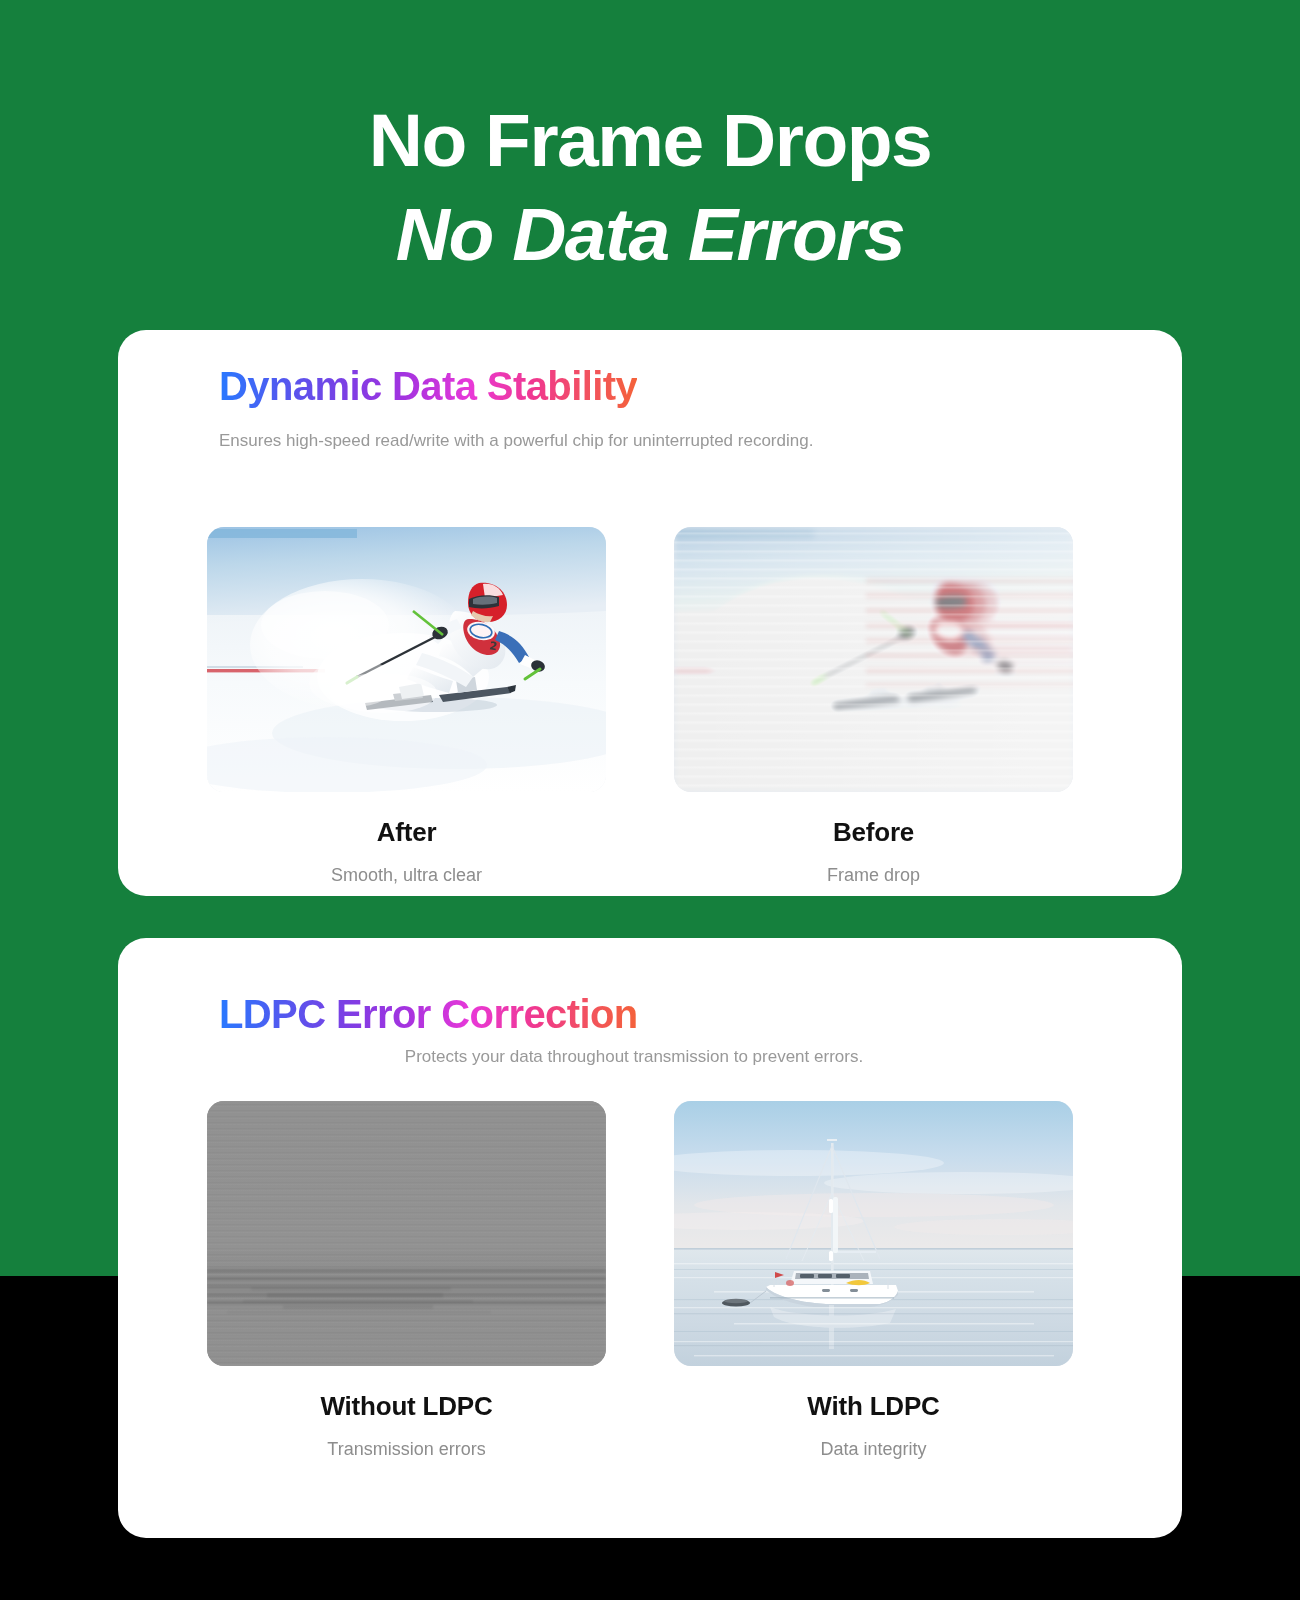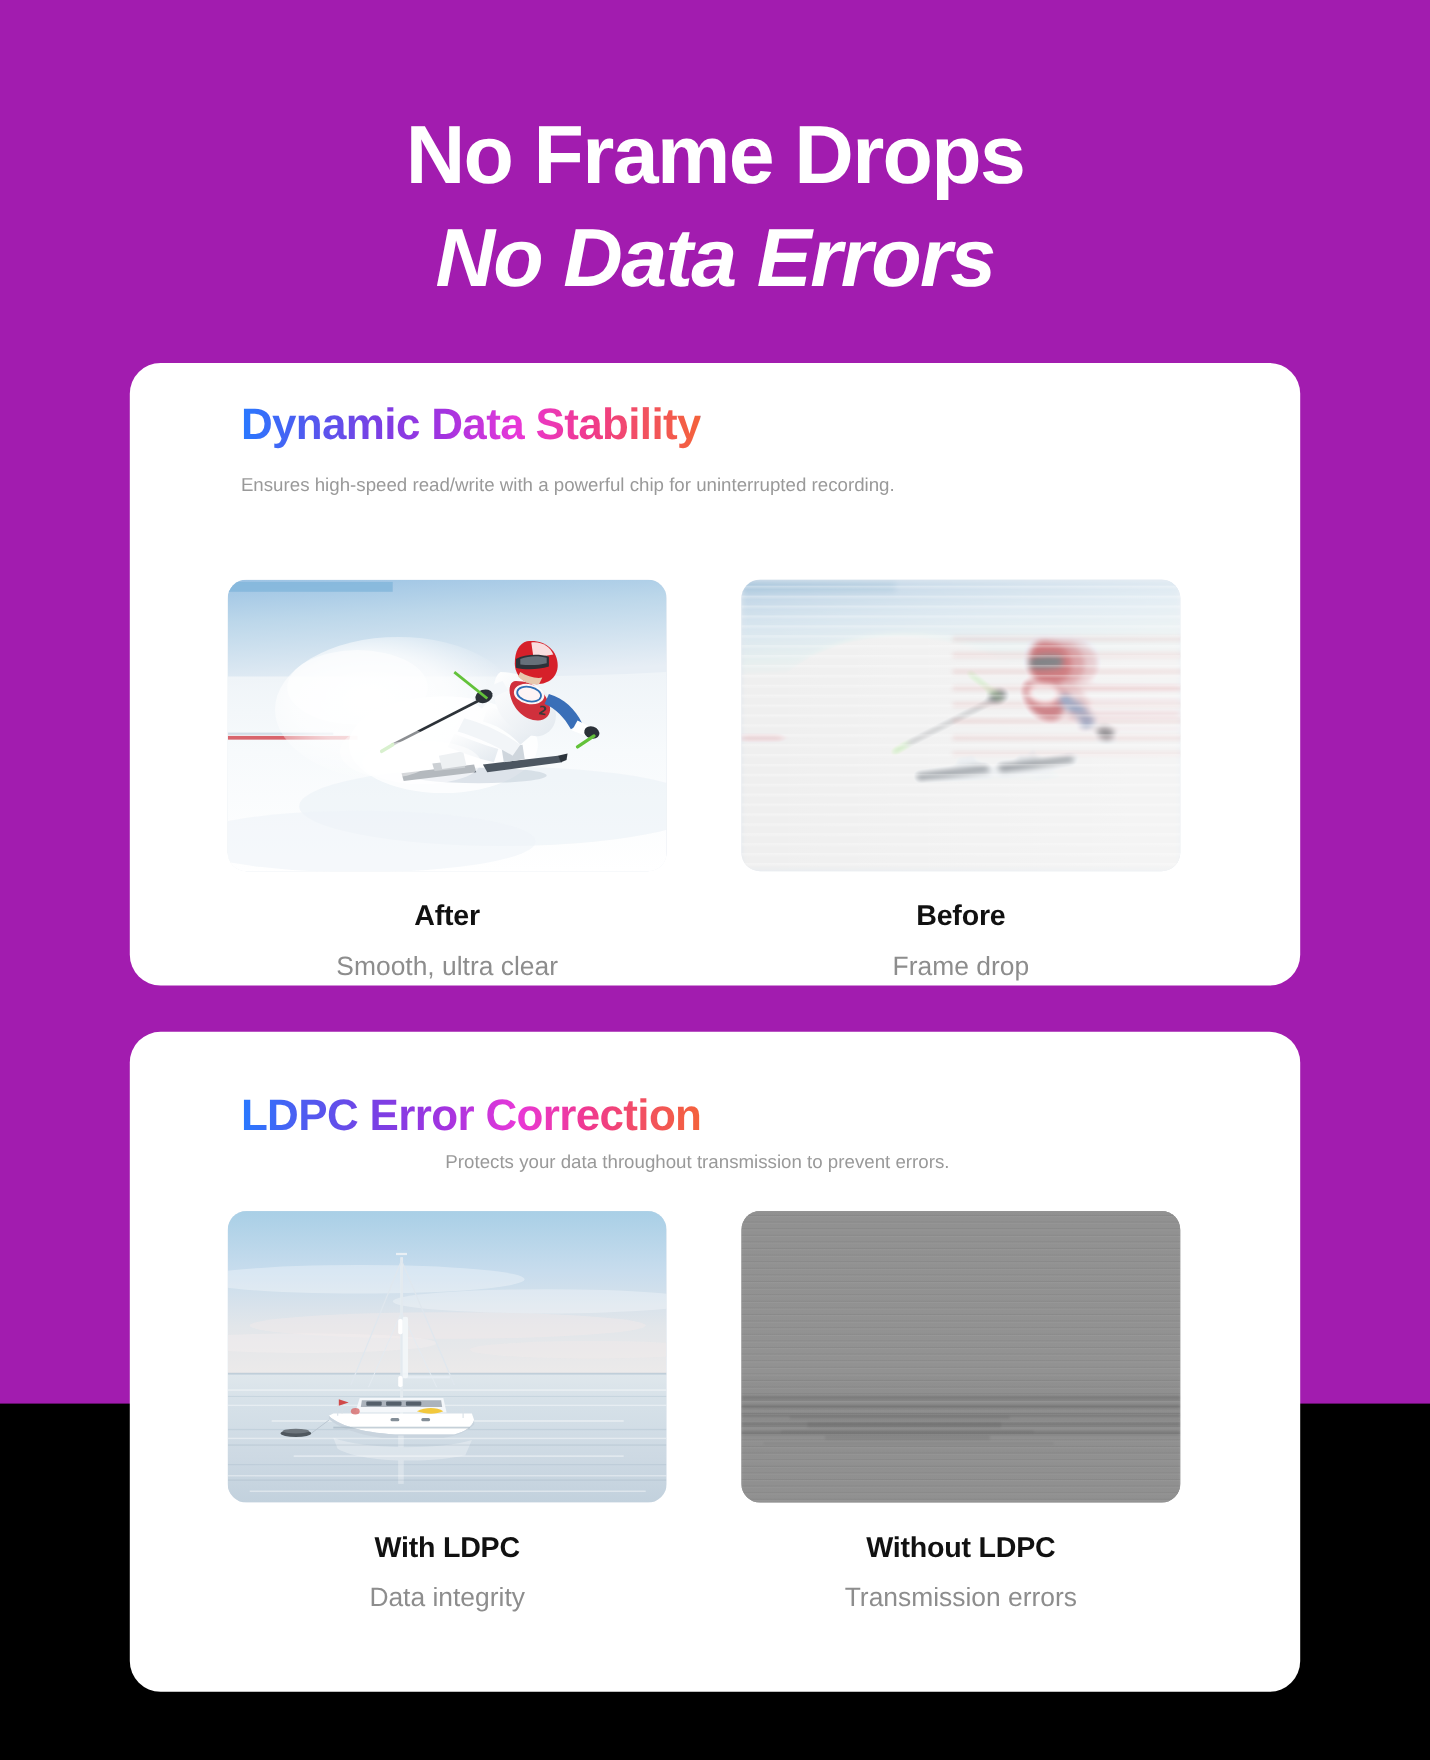--- a/index.html
+++ b/index.html
@@ -8,21 +8,21 @@
   html, body {
     width:1300px; height:1600px;
     background:#000;
     font-family:"Liberation Sans", sans-serif;
     overflow:hidden;
   }
 
   .page {
     position:relative;
     width:1300px; height:1276px;
-    background:#a21caf;
+    background:#15803d;
   }
 
   
   .headline {
     position:absolute;
     left:0; top:104px;
     width:1300px;
     text-align:center;
     color:#ffffff;
     font-size:75px;
@@ -104,21 +104,21 @@
     margin-top:25px;
     text-align:center;
     font-size:26px;
     font-weight:bold;
     color:#111111;
     letter-spacing:-0.2px;
   }
   .cap-sub {
     margin-top:17px;
     text-align:center;
-    font-size:24px;
+    font-size:18px;
     color:#8d8d8d;
     font-weight:400;
   }
 
   
   .ski { position:absolute; inset:0; }
   .ski svg { display:block; width:100%; height:100%; }
 
   
   .degraded-frames {
@@ -403,20 +403,61 @@
   </section>
 
   <section class="card" id="card-2">
 
     <h2 class="card-heading">LDPC Error Correction</h2>
     <p class="card-desc">Protects your data throughout transmission to prevent errors.</p>
 
     <div class="compare">
 
       <div class="compare-col">
+        <div class="thumb" style="background:#9a9a9a;">
+          <div class="boat corrupt">
+            <svg viewBox="0 0 399 265" preserveAspectRatio="xMidYMid slice">
+              <defs>
+                <linearGradient id="skyCorrupt" x1="0" y1="0" x2="0" y2="1">
+                  <stop offset="0%" stop-color="#a9b0b5"></stop>
+                  <stop offset="60%" stop-color="#b3b8bc"></stop>
+                  <stop offset="100%" stop-color="#b8bcbf"></stop>
+                </linearGradient>
+                <linearGradient id="seaCorrupt" x1="0" y1="0" x2="0" y2="1">
+                  <stop offset="0%" stop-color="#a6abae"></stop>
+                  <stop offset="55%" stop-color="#9ea3a6"></stop>
+                  <stop offset="100%" stop-color="#979c9f"></stop>
+                </linearGradient>
+              </defs>
+              <rect x="0" y="0" width="399" height="152" fill="url(#skyCorrupt)"></rect>
+              <rect x="0" y="150" width="399" height="115" fill="url(#seaCorrupt)"></rect>
+
+              <g opacity="0.55">
+                <rect x="44" y="186" width="200" height="3.4" fill="#4f5356"></rect>
+                <rect x="60" y="192" width="176" height="5" fill="#43474a"></rect>
+                <rect x="36" y="199" width="230" height="3" fill="#5a5e61"></rect>
+                <rect x="76" y="204" width="150" height="4" fill="#4a4e51"></rect>
+                <rect x="20" y="210" width="264" height="2.4" fill="#62666a"></rect>
+              </g>
+              <g opacity="0.30">
+                <rect x="0" y="178" width="399" height="2" fill="#70757a"></rect>
+                <rect x="0" y="218" width="399" height="2" fill="#787d81"></rect>
+                <rect x="0" y="232" width="399" height="1.6" fill="#6e7378"></rect>
+              </g>
+            </svg>
+          </div>
+          <div class="corrupt-veil"></div>
+          <div class="corrupt-smear"></div>
+          <div class="corrupt-lines"></div>
+        </div>
+        <div class="cap-title">Without LDPC</div>
+        <div class="cap-sub">Transmission errors</div>
+      </div>
+
+      <div class="compare-col">
         <div class="thumb">
           <div class="boat">
             <svg viewBox="0 0 399 265" preserveAspectRatio="xMidYMid slice">
               <defs>
                 <linearGradient id="skyBoat" x1="0" y1="0" x2="0" y2="1">
                   <stop offset="0%" stop-color="#a9cfe6"></stop>
                   <stop offset="36%" stop-color="#c7dced"></stop>
                   <stop offset="70%" stop-color="#e2e6ea"></stop>
                   <stop offset="100%" stop-color="#eceaea"></stop>
                 </linearGradient>
@@ -512,57 +553,16 @@
                 <rect x="0" y="212" width="399" height="1.4"></rect>
                 <rect x="0" y="244" width="399" height="1.2"></rect>
               </g>
             </svg>
           </div>
         </div>
         <div class="cap-title">With LDPC</div>
         <div class="cap-sub">Data integrity</div>
       </div>
 
-      <div class="compare-col">
-        <div class="thumb" style="background:#9a9a9a;">
-          <div class="boat corrupt">
-            <svg viewBox="0 0 399 265" preserveAspectRatio="xMidYMid slice">
-              <defs>
-                <linearGradient id="skyCorrupt" x1="0" y1="0" x2="0" y2="1">
-                  <stop offset="0%" stop-color="#a9b0b5"></stop>
-                  <stop offset="60%" stop-color="#b3b8bc"></stop>
-                  <stop offset="100%" stop-color="#b8bcbf"></stop>
-                </linearGradient>
-                <linearGradient id="seaCorrupt" x1="0" y1="0" x2="0" y2="1">
-                  <stop offset="0%" stop-color="#a6abae"></stop>
-                  <stop offset="55%" stop-color="#9ea3a6"></stop>
-                  <stop offset="100%" stop-color="#979c9f"></stop>
-                </linearGradient>
-              </defs>
-              <rect x="0" y="0" width="399" height="152" fill="url(#skyCorrupt)"></rect>
-              <rect x="0" y="150" width="399" height="115" fill="url(#seaCorrupt)"></rect>
-
-              <g opacity="0.55">
-                <rect x="44" y="186" width="200" height="3.4" fill="#4f5356"></rect>
-                <rect x="60" y="192" width="176" height="5" fill="#43474a"></rect>
-                <rect x="36" y="199" width="230" height="3" fill="#5a5e61"></rect>
-                <rect x="76" y="204" width="150" height="4" fill="#4a4e51"></rect>
-                <rect x="20" y="210" width="264" height="2.4" fill="#62666a"></rect>
-              </g>
-              <g opacity="0.30">
-                <rect x="0" y="178" width="399" height="2" fill="#70757a"></rect>
-                <rect x="0" y="218" width="399" height="2" fill="#787d81"></rect>
-                <rect x="0" y="232" width="399" height="1.6" fill="#6e7378"></rect>
-              </g>
-            </svg>
-          </div>
-          <div class="corrupt-veil"></div>
-          <div class="corrupt-smear"></div>
-          <div class="corrupt-lines"></div>
-        </div>
-        <div class="cap-title">Without LDPC</div>
-        <div class="cap-sub">Transmission errors</div>
-      </div>
-
     </div>
   </section>
 
 </div>
 
 </body></html>

